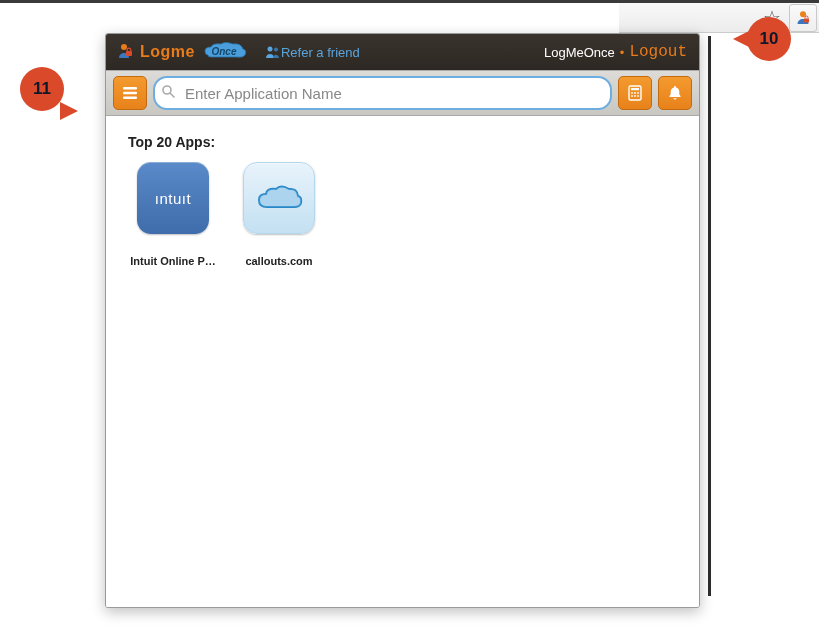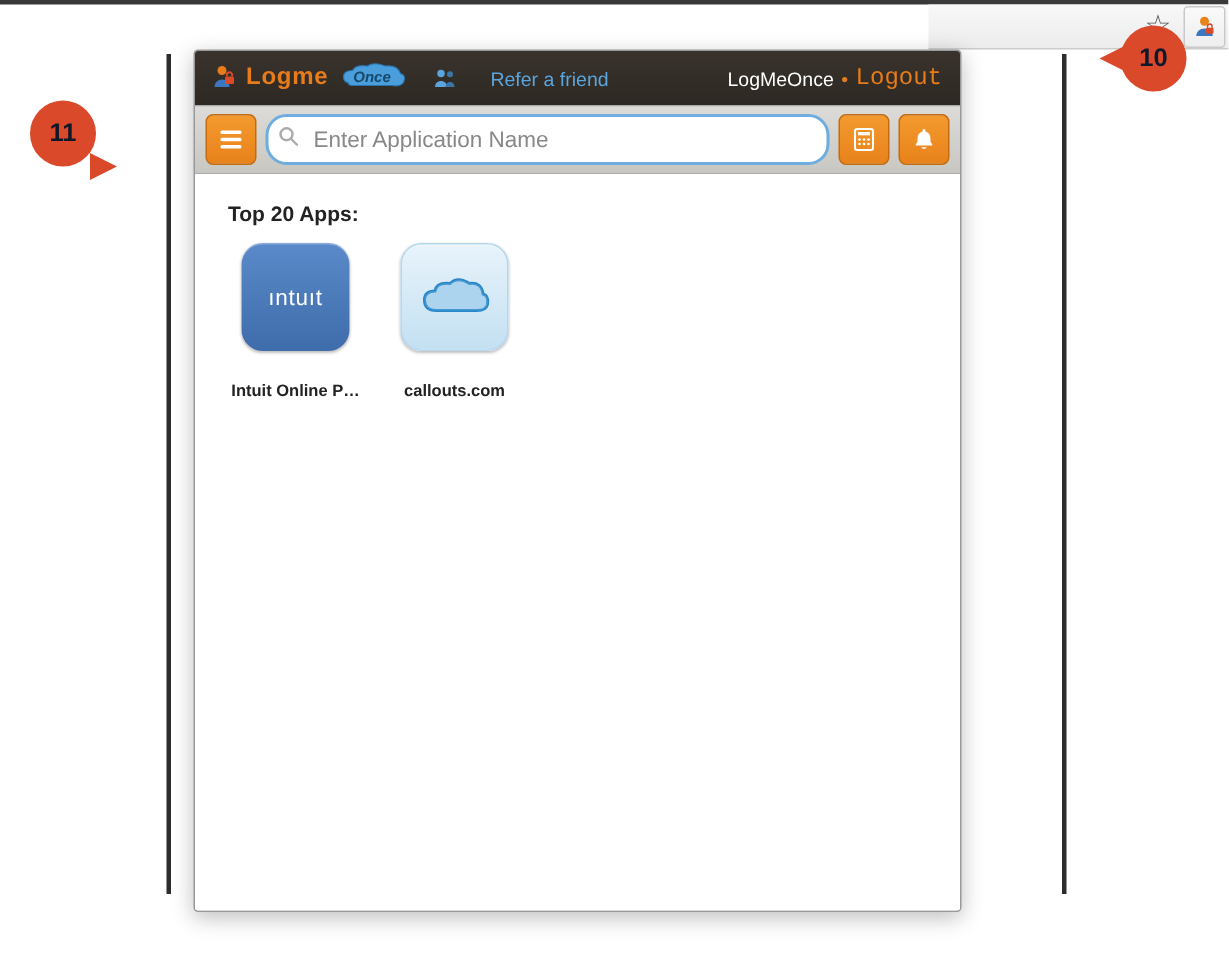--- a/index.html
+++ b/index.html
@@ -53,22 +53,22 @@
     .ext-person {
       position: relative;
       width: 16px; height: 16px;
     }
     .ext-person svg { width: 16px; height: 16px; }
     
     
     .popup {
       position: absolute;
       top: 33px;
-      left: 129px;
-      width: 512px;
+      left: 105px;
+      width: 595px;
       height: 575px;
       background: #fff;
       border: 1px solid #999;
       border-radius: 3px;
       box-shadow: 0 4px 14px rgba(0,0,0,0.25);
       overflow: hidden;
     }
     
     
     .dark-header {
@@ -89,21 +89,21 @@
       display: inline-block;
       padding: 1px 8px 1px 6px;
       margin-left: 2px;
     }
     .refer-friend {
       display: flex;
       align-items: center;
       margin-left: 10px;
       color: #5aa5dd;
       font-size: 13px;
-      gap: 22px;
+      gap: 0;
     }
     .spacer { flex: 1; }
     .hdr-link { color: #fff; font-size: 13px; }
     .hdr-dot { color: #e87b1a; margin: 0 5px; font-size: 13px; }
     .logout-link { color: #e87b1a; font-size: 16px; font-family: Liberation Mono, monospace; }
     
     
     .toolbar {
       height: 46px;
       background: linear-gradient(#dcdbd7, #c8c7c2);

